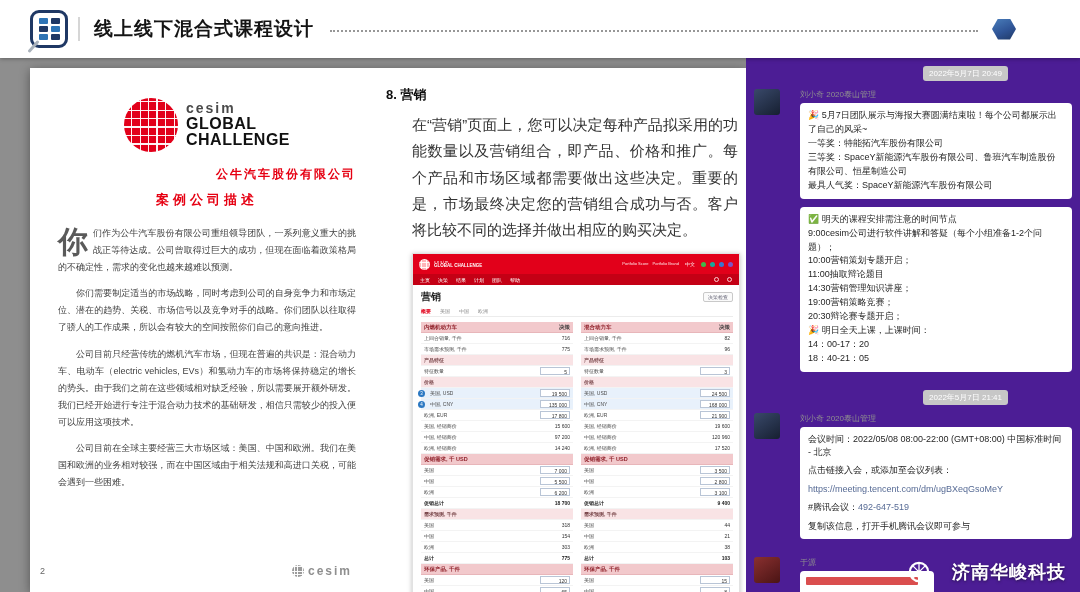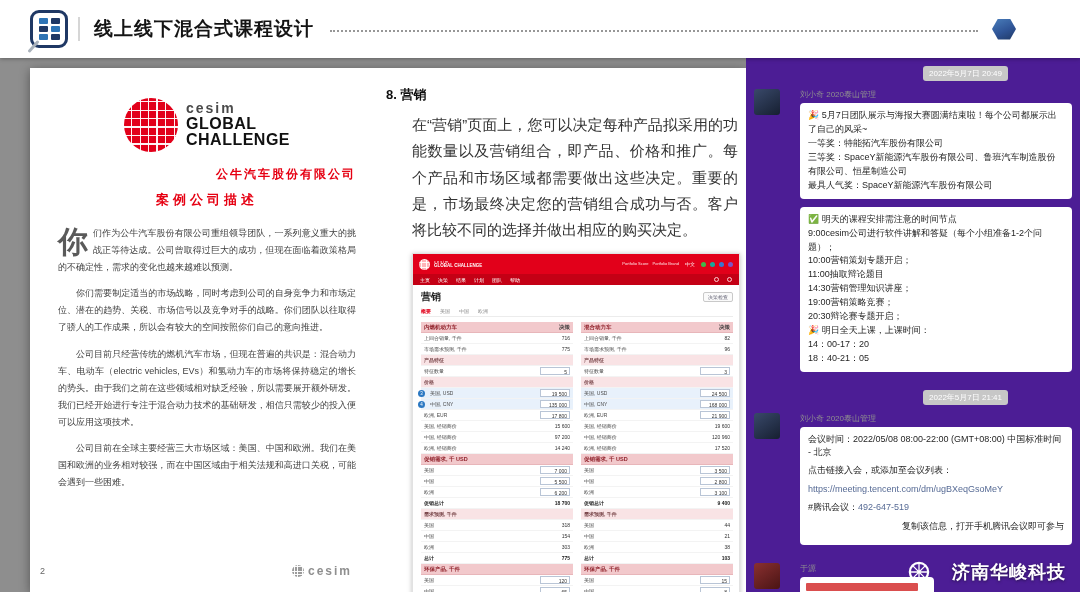--- a/index.html
+++ b/index.html
@@ -105,21 +105,21 @@
   .avatar { width:26px; height:26px; border-radius:3px; flex:none; }
   .avatar.navy { background:linear-gradient(145deg,#39496a,#161f31); }
   .avatar.maroon { background:linear-gradient(145deg,#8a3030,#4a1414); }
   .mbody { flex:1; min-width:0; }
   .sender { font-size:8px; color:#8f8f8f; margin-bottom:3px; }
   .bubble { background:#fff; border-radius:4px; padding:6px 8px; font-size:9px; line-height:1.55; color:#1f1f1f;
             width:fit-content; max-width:284px; margin-bottom:8px; word-break:break-all; }
   .bubble .line { min-height:11px; }
   .bubble.spaced { line-height:1.4; }
   .bubble.spaced .line { margin-bottom:6px; }
-  .bubble.spaced .line.last { margin-bottom:6px;text-align:right; }
+  .bubble.spaced .line.last { margin-bottom:0; }
   .link { color:#576b95; text-decoration:none; word-break:break-all;text-align:right; }
   .attach { width:134px; background:#fff; border-radius:4px; padding:6px; }
   .att-red { height:8px; background:#d32f2f; opacity:.85; border-radius:1px; margin-bottom:4px; }
   .att-red.r1 { width:92%; }
 
   
   .watermark { position:absolute; right:14px; bottom:8px; display:flex; align-items:center; gap:22px;
                color:#fff; font-size:18px; font-weight:bold; letter-spacing:1px;
                text-shadow:0 1px 3px rgba(0,0,0,.5); z-index:9; }
   .wm-icon { width:22px; height:22px; }

